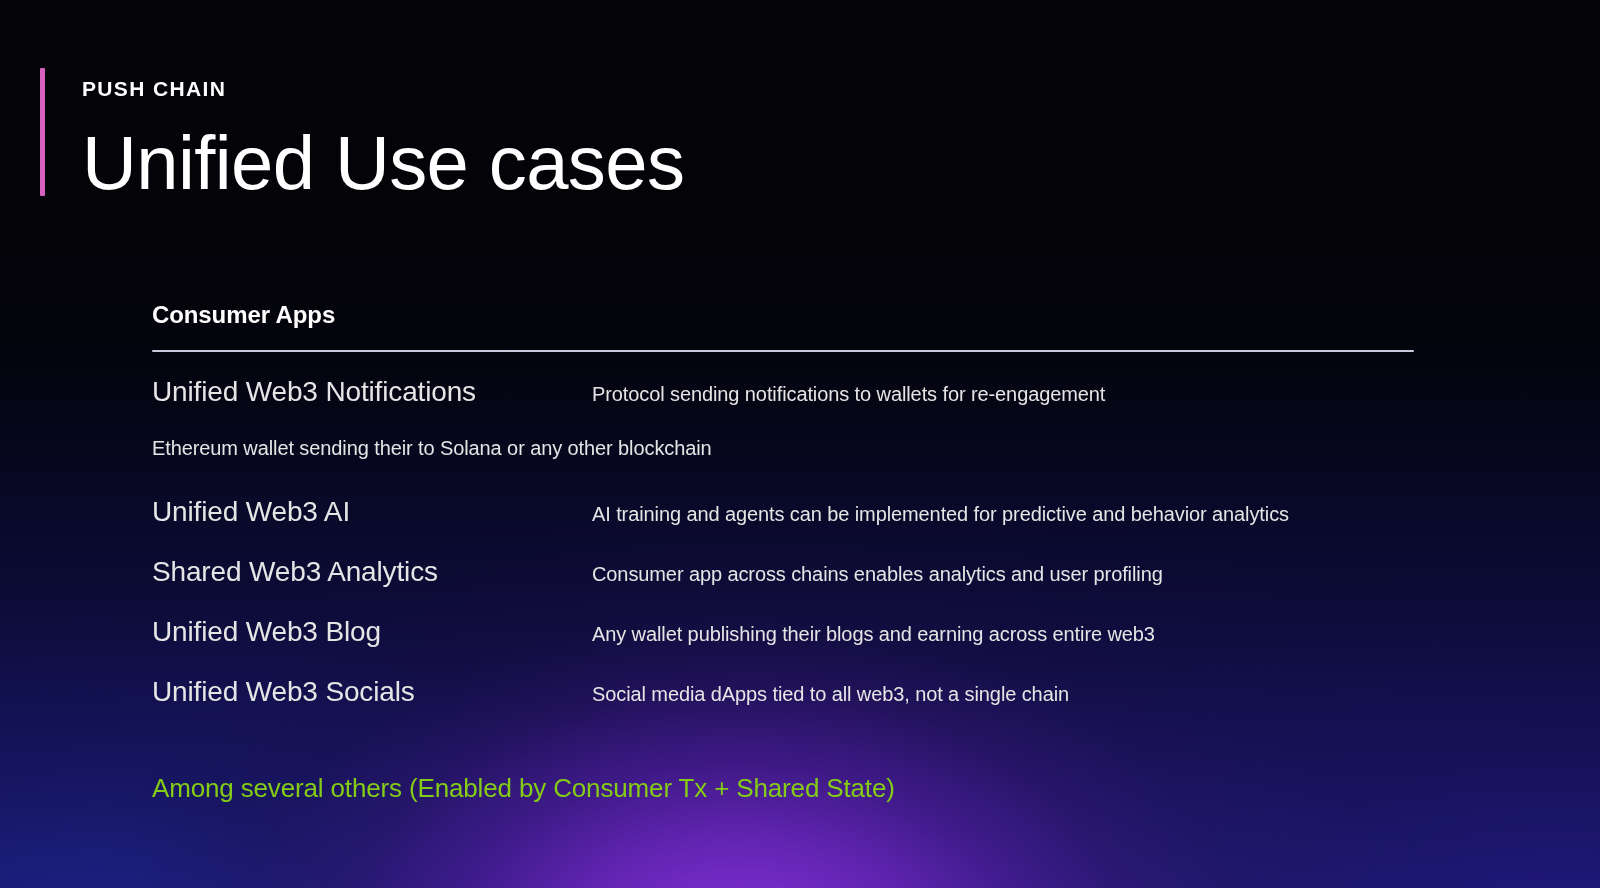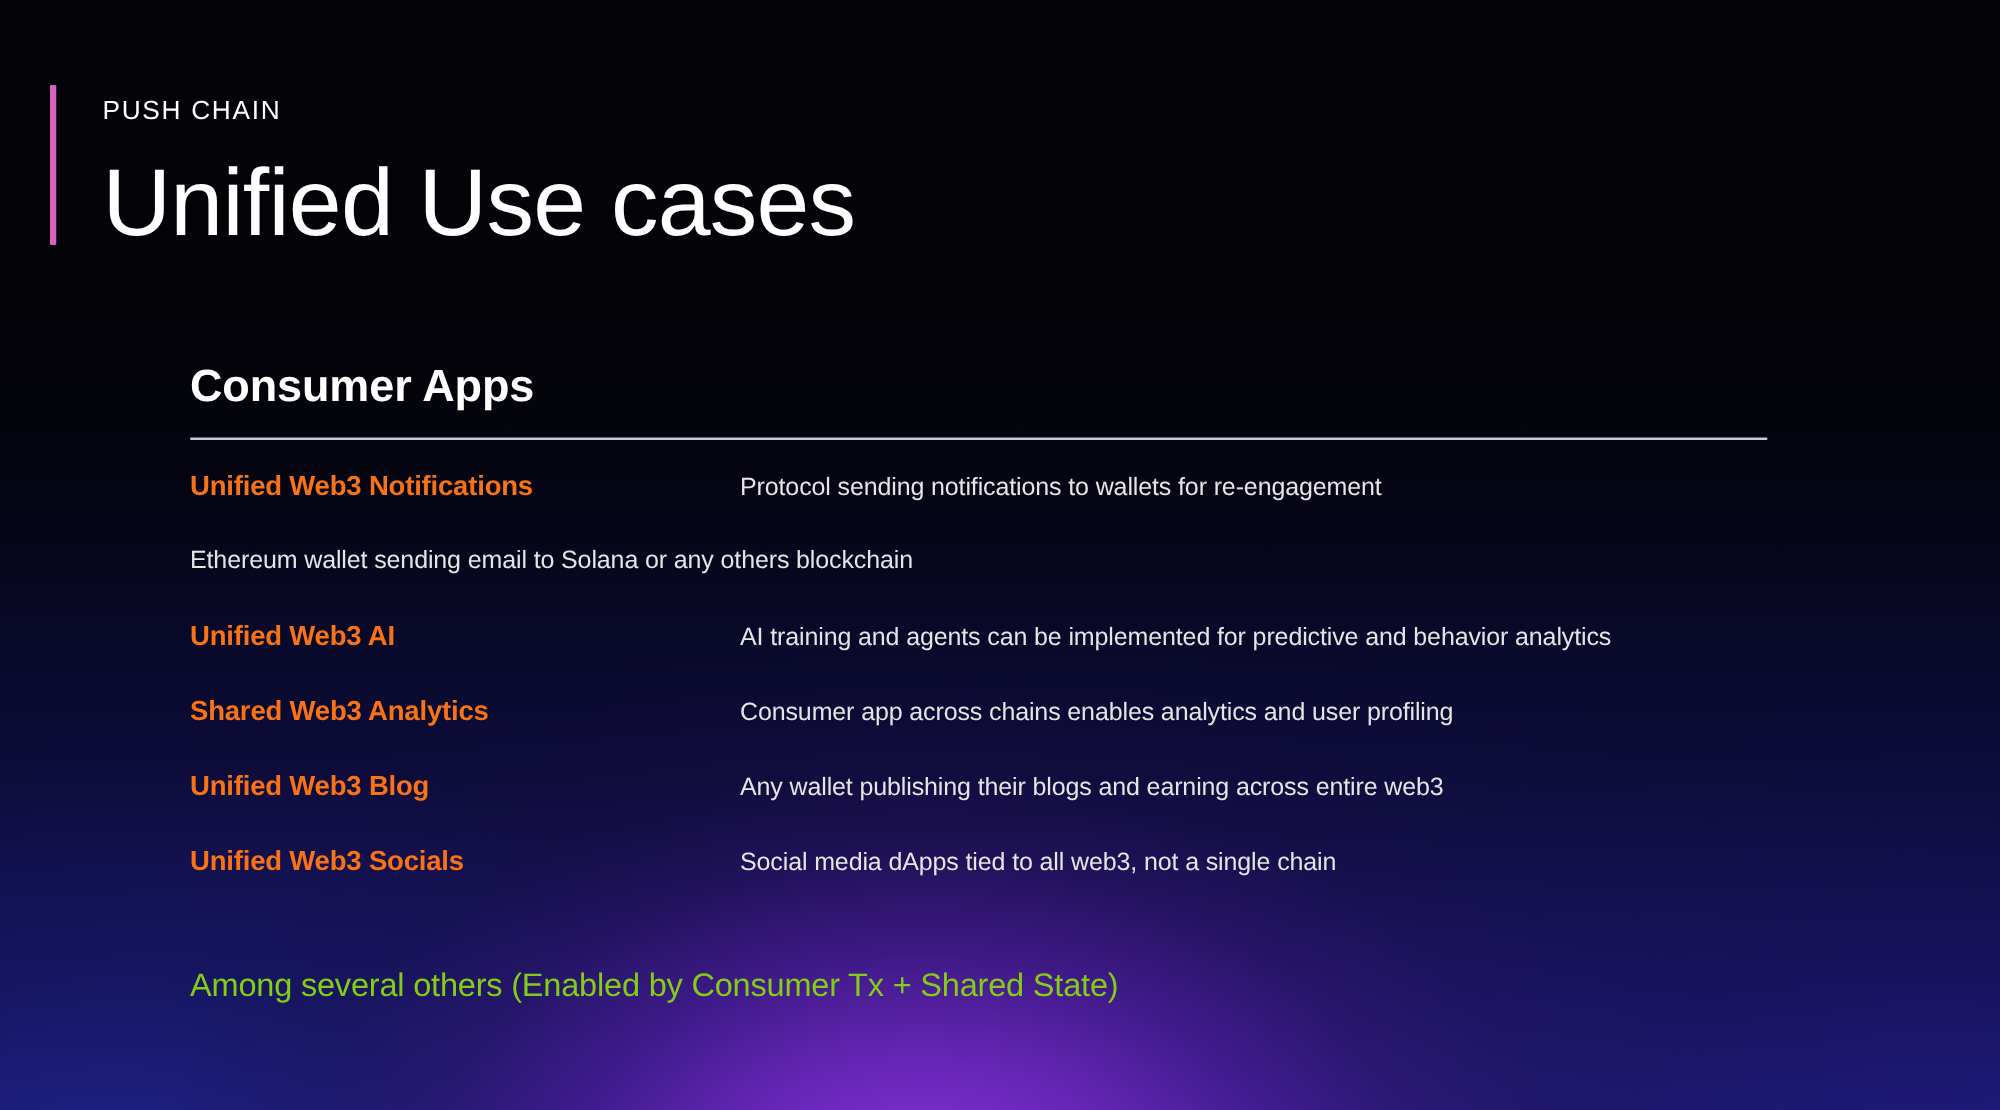--- a/index.html
+++ b/index.html
@@ -98,21 +98,21 @@
     height:128px;
     background:#d861bf;
     border-radius:1px;
     flex:0 0 auto;
   }
 
   .header-text { margin-left:37px; }
 
   .eyebrow {
     font-size:21px;
-    font-weight:normal;
+    font-weight:bold;
     letter-spacing:1.35px;
     color:#ffffff;
     line-height:1;
     padding-top:10px;
   }
 
   .title {
     font-size:76px;
     font-weight:300;
     letter-spacing:-0.6px;
@@ -121,21 +121,21 @@
     margin-top:26px;
     white-space:nowrap;
   }
 
   
   .table { position:absolute; left:152px; top:281px; width:1280px; }
 
   .table-head { display:flex; align-items:flex-end; height:46px; }
 
   .th {
-    font-size:36px;
+    font-size:24px;
     font-weight:bold;
     color:#ffffff;
     line-height:1;
     letter-spacing:-0.1px;
   }
 
   .col-a { width:440px; flex:0 0 440px; }
   .col-b { flex:1 1 auto; }
 
   .divider {
@@ -150,23 +150,23 @@
 
   .row {
     display:flex;
     align-items:baseline;
     height:60px;
   }
 
   .cell-app {
     width:440px;
     flex:0 0 440px;
-    font-size:22px;
-    font-weight:bold;
-    color:#f97316;
+    font-size:28px;
+    font-weight:normal;
+    color:#e5e5e5;
     line-height:1;
     letter-spacing:-0.15px;
     white-space:nowrap;
   }
 
   .cell-example {
     flex:1 1 auto;
     font-size:20px;
     font-weight:normal;
     color:#e5e5e5;
@@ -218,21 +218,21 @@
       <div class="divider"></div>
 
       <div class="table-body">
 
         <div class="row">
           <div class="cell-app">Unified Web3 Notifications</div>
           <div class="cell-example">Protocol sending notifications to wallets for re-engagement</div>
         </div>
 
         <div class="row">
-          <div class="cell-example">Ethereum wallet sending email to Solana or any others blockchain</div>
+          <div class="cell-example">Ethereum wallet sending their to Solana or any other blockchain</div>
         </div>
 
         <div class="row">
           <div class="cell-app">Unified Web3 AI</div>
           <div class="cell-example">AI training and agents can be implemented for predictive and behavior analytics</div>
         </div>
 
         <div class="row">
           <div class="cell-app">Shared Web3 Analytics</div>
           <div class="cell-example">Consumer app across chains enables analytics and user profiling</div>

